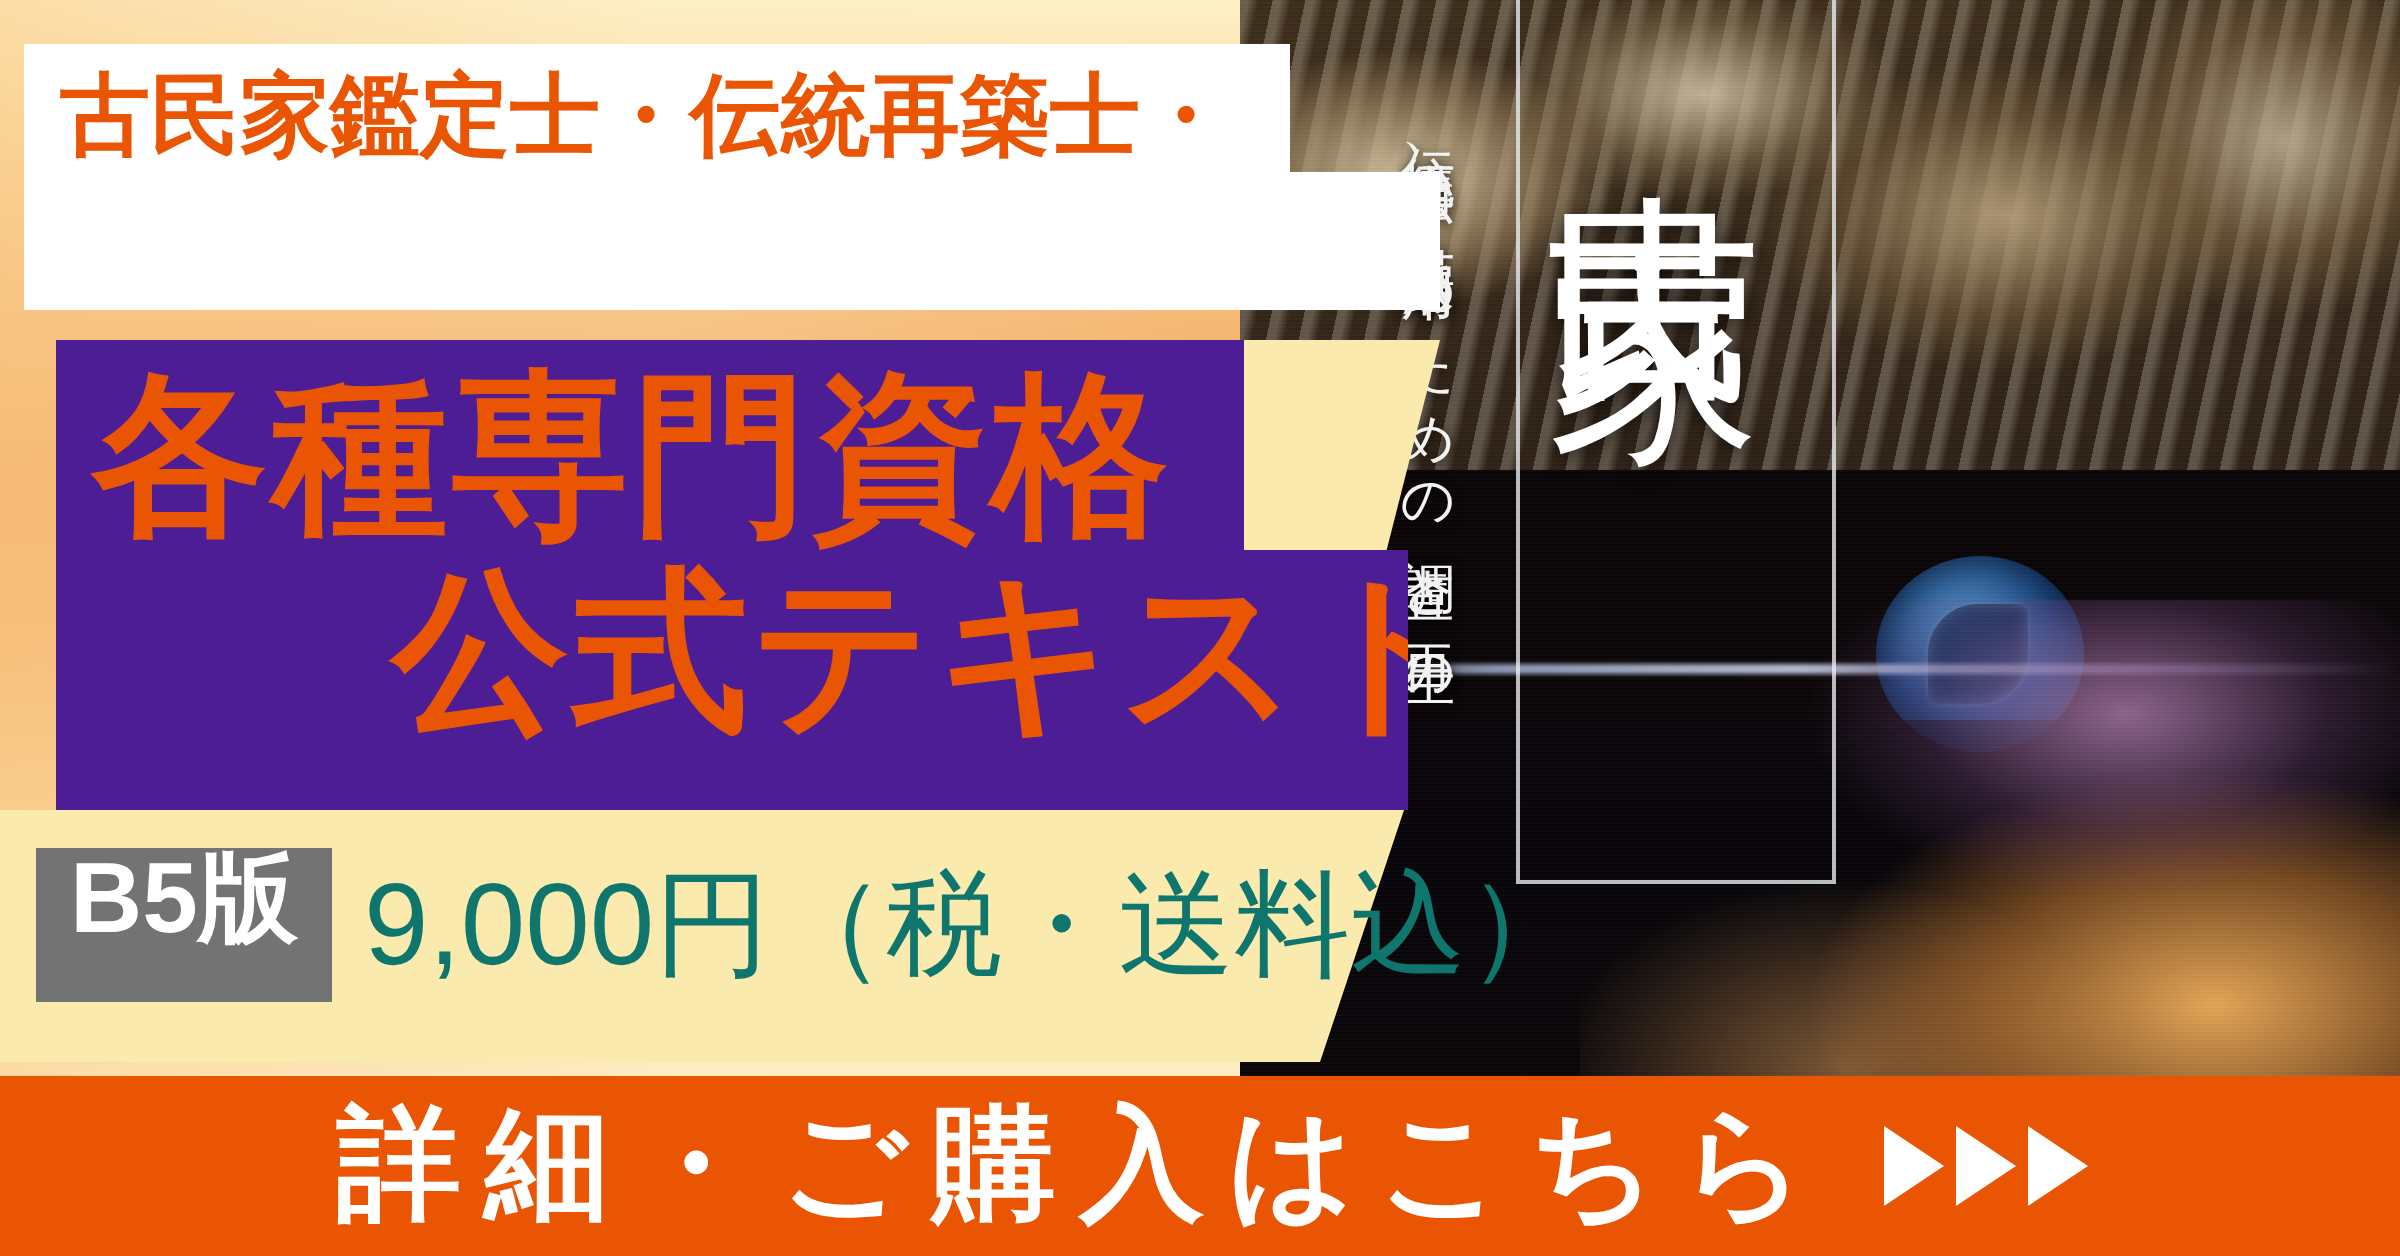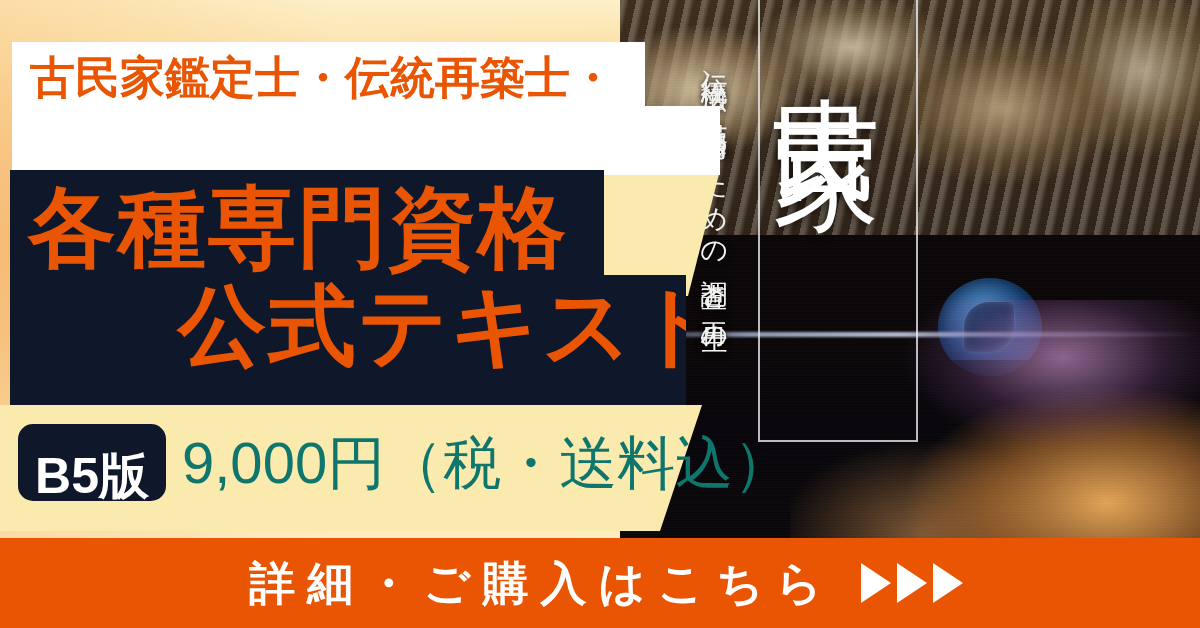--- a/index.html
+++ b/index.html
@@ -185,42 +185,41 @@
   
   .panel-quals {
     position: absolute;
     left: 12px;
     top: 22px;
     width: 708px;
     height: 133px;
     background: #ffffff;
     
     clip-path: polygon(0 0, 633px 0, 633px 64px, 708px 64px, 708px 133px, 0 133px);
-    margin-top: 20px;
   }
   .quals-text {
     position: absolute;
     left: 18px;
     top: 6px;
     color: #ea5504;
     font-weight: 700;
     font-size: 45px;
     line-height: 60px;
     letter-spacing: 0px;
     white-space: nowrap;
   }
 
   
   .panel-head {
     position: absolute;
-    left: 10px;
+    left: 28px;
     top: 170px;
     width: 676px;
     height: 235px;
-    background: #0f172a;
+    background: #4c1d95;
     
     clip-path: polygon(0 0, 594px 0, 594px 105px, 676px 105px, 676px 235px, 0 235px);
   }
   .head-line1,
   .head-line2 {
     position: absolute;
     color: #ea5504;
     font-weight: 700;
     white-space: nowrap;
   }
@@ -259,25 +258,24 @@
     background: #fbeaae;
     clip-path: polygon(0 0, 126px 0, 94px 126px, 0 126px);
   }
 
   .badge-b5 {
     position: absolute;
     left: 18px;
     top: 424px;
     width: 148px;
     height: 77px;
-    background: #0f172a;
+    background: #737373;
     display: flex;
-    align-items: flex-end;
+    align-items: flex-start;
     justify-content: center;
-    border-radius: 15px;
   }
   .badge-b5-label {
     color: #ffffff;
     font-weight: 700;
     font-size: 50px;
     line-height: 1;
     letter-spacing: 0px;
     white-space: nowrap;
   }
   .price-text {
@@ -301,21 +299,21 @@
     height: 90px;
     background: #ea5504;
     display: flex;
     align-items: center;
     justify-content: center;
     gap: 26px;
   }
   .cta-label {
     color: #ffffff;
     font-weight: 700;
-    font-size: 46px;
+    font-size: 62px;
     line-height: 1;
     letter-spacing: 12px;
     white-space: nowrap;
     padding-left: 12px;
     text-align: right;
   }
   .cta-arrows {
     display: flex;
     align-items: center;
     gap: 6px;

